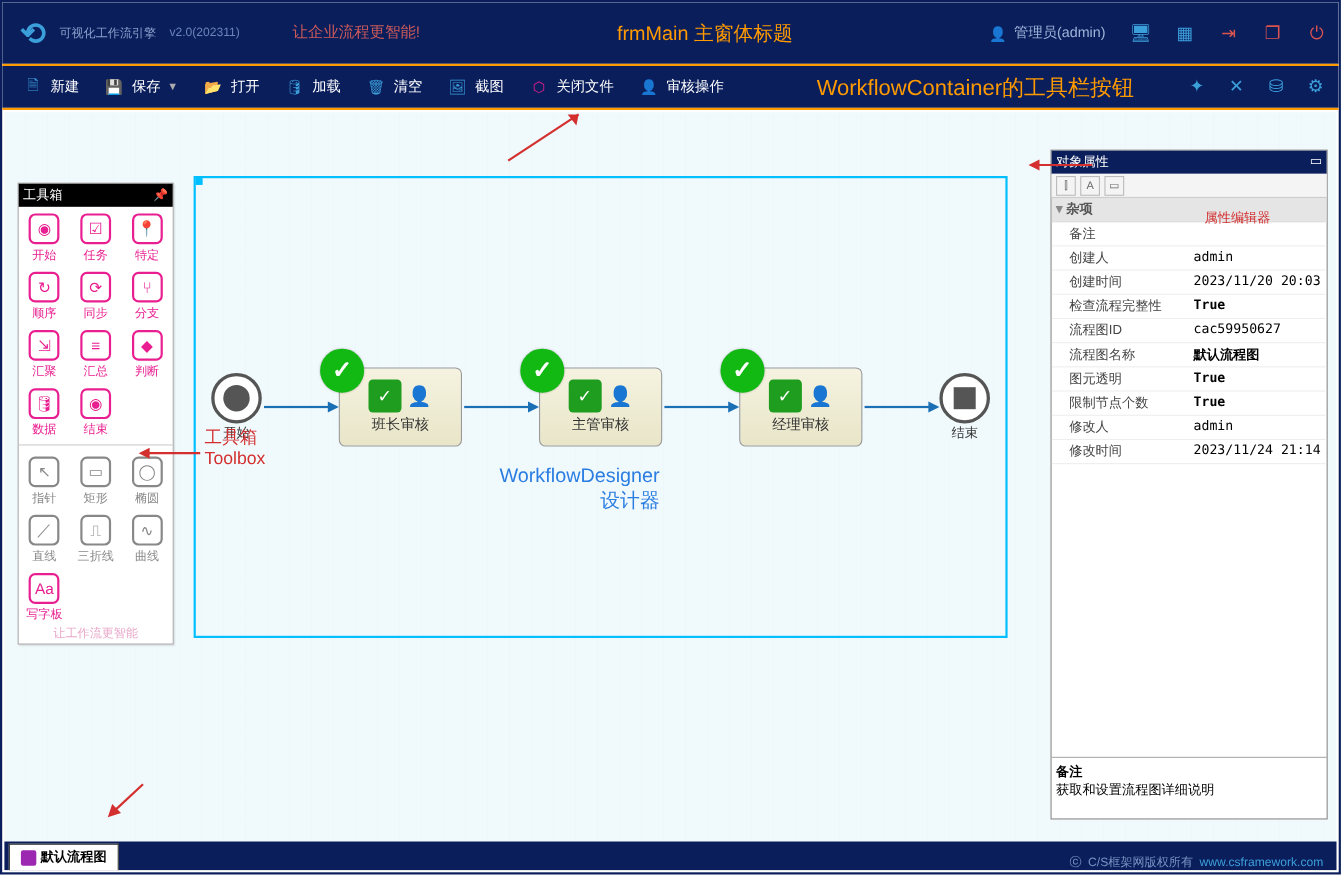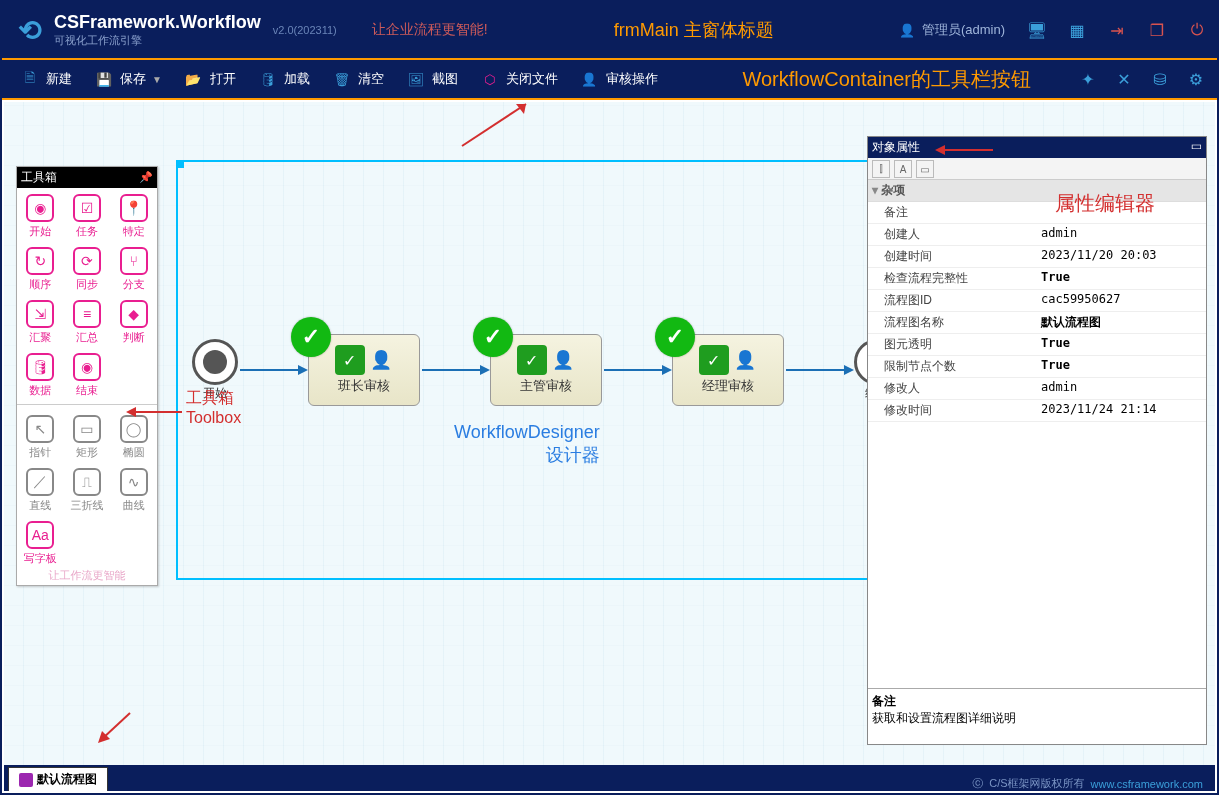--- a/index.html
+++ b/index.html
@@ -5,21 +5,21 @@
 * { margin: 0; padding: 0; box-sizing: border-box; font-family: "Microsoft YaHei", sans-serif; }
 body { width: 1219px; height: 795px; background: #fff; border: 2px solid #0a1e5c; overflow: hidden; position: relative; }
 
 
 .titlebar { height: 56px; background: #0a1e5c; display: flex; align-items: center; padding: 0 8px; color: #fff; }
 .logo { width: 40px; height: 40px; display:flex; align-items:center; justify-content:center; color:#3b9fda; font-size:28px; font-weight:bold; }
 .title-block { margin-left: 4px; }
 .title-main { font-size: 18px; font-weight: bold; }
 .title-sub { font-size: 11px; color: #8aa0cc; }
 .version { margin-left: 12px; color: #6a85b8; font-size: 11px; align-self: flex-end; margin-bottom: 22px; }
-.slogan { margin-left: 35px; color: #cc5a5a; font-size: 14px; text-align: center; }
+.slogan { margin-left: 48px; color: #cc5a5a; font-size: 14px; text-align: center; }
 .window-title { flex:1; text-align:center; color: #ff9a00; font-size: 18px; }
 .user-area { display:flex; align-items:center; gap:6px; color:#9fb5da; font-size:13px; margin-right: 20px;}
 .header-icons { display:flex; gap:16px; align-items:center; }
 .hicon { width:24px; height:24px; border-radius:4px; display:flex; align-items:center; justify-content:center; color:#3b9fda; cursor:pointer; }
 .hicon.red { color:#d9534f; }
 
 
 .toolbar { height: 42px; background: linear-gradient(#0a1e5c,#0a1e5c); border-top:2px solid #ff9a00; border-bottom:2px solid #ff9a00; display:flex; align-items:center; padding: 0 8px; gap: 4px; position:relative;}
 .tbtn { display:flex; align-items:center; gap:4px; color:#fff; font-size:13px; padding:4px 8px; cursor:pointer; }
 .tbtn .ticon { width:24px; height:24px; display:flex; align-items:center; justify-content:center;}
@@ -60,52 +60,51 @@
 .check-badge { position:absolute; left:-18px; top:-18px; width:40px; height:40px; background:#12b912; border-radius:50%; display:flex; align-items:center; justify-content:center; color:#fff; font-size:22px; font-weight:bold; box-shadow:0 0 2px rgba(0,0,0,0.3);}
 .arrow { flex:1; height:2px; background:#1b6fb5; position:relative; margin: 0 2px;}
 .arrow::after { content:''; position:absolute; right:-2px; top:-4px; border-left:10px solid #1b6fb5; border-top:5px solid transparent; border-bottom:5px solid transparent;}
 .designer-label { position:absolute; left:450px; top:320px; color:#2a7de1; font-size:18px; text-align:right;}
 
 
 .anno { position:absolute; color:#d32f2f; font-size:16px; pointer-events:none;}
 .red-arrow { position:absolute; pointer-events:none;}
 
 
-.prop-panel { position:absolute; right:8px; top:34px; width:340px; bottom:20px; border:1px solid #888; background:#fff; display:flex; flex-direction:column;}
+.prop-panel { position:absolute; right:8px; top:34px; width:252px; bottom:20px; border:1px solid #888; background:#fff; display:flex; flex-direction:column;}
 .prop-header { background:#0a1e5c; color:#fff; font-size:12px; padding:2px 4px; display:flex; justify-content:space-between;}
 .prop-toolbar { height:22px; border-bottom:1px solid #ccc; background:#f4f4f4; display:flex; gap:4px; padding:2px 4px;}
 .prop-toolbar span { width:18px; height:18px; border:1px solid #bbb; font-size:10px; display:flex; align-items:center; justify-content:center; color:#666;}
 .prop-body { flex:1; overflow:auto; font-size:12px;}
 .prop-cat { background:#e5e5e5; padding:2px 4px; font-weight:bold; color:#555; border-bottom:1px solid #ddd;}
 .prop-cat::before { content:'▾ '; color:#888;}
 .prop-row { display:flex; border-bottom:1px solid #eee;}
 .prop-key { width:50%; padding:2px 4px 2px 16px; color:#444;}
 .prop-val { width:50%; padding:2px 4px; color:#000; font-weight:bold; font-family: Consolas, monospace;}
 .prop-val.plain { font-weight:normal;}
 .prop-footer { border-top:1px solid #aaa; padding:4px; font-size:12px; height:56px;}
 .prop-footer .pf-title { font-weight:bold;}
-.prop-anno { position:absolute; right:60px; top:88px; color:#d32f2f; font-size:20px;font-family:Liberation Serif, serif;}
+.prop-anno { position:absolute; right:60px; top:88px; color:#d32f2f; font-size:12px;font-family:Liberation Serif, serif;}
 
 
 .tabbar { position:absolute; left:2px; right:2px; bottom:2px; height:26px; background:#0a1e5c; display:flex; align-items:flex-end;}
 .tab { background:#fff; border:1px solid #333; border-bottom:none; padding:3px 10px; font-size:12px; margin-left:4px; display:flex; align-items:center; gap:4px; color:#000; font-weight:bold;}
 .tab .tab-icon { width:14px; height:14px; background:#9c27b0; border-radius:2px; display:inline-block;}
 .statusbar-text { margin-left:auto; color:#7a94c4; font-size:11px; margin-right:12px; display:flex; align-items:center; gap:6px;}
 .statusbar-text a { color:#3b9fda; text-decoration:none;}
 
 
 .anno-bottom { position:absolute; left:130px; bottom:38px; color:#d32f2f; font-size:16px; display:flex; gap:14px; align-items:center;}
 </style>
 </head>
 <body>
 
 <div class="titlebar">
   <div class="logo">⟲</div>
   <div class="title-block">
-    <div class="title-main">CSFramework.Workflow</div>
     <div class="title-sub">可视化工作流引擎</div>
   </div>
   <div class="version">v2.0(202311)</div>
   <div class="slogan">让企业流程更智能!</div>
   <div class="window-title">frmMain 主窗体标题</div>
   <div class="user-area">
     <span>👤</span>
     <span>管理员(admin)</span>
   </div>
   <div class="header-icons">

